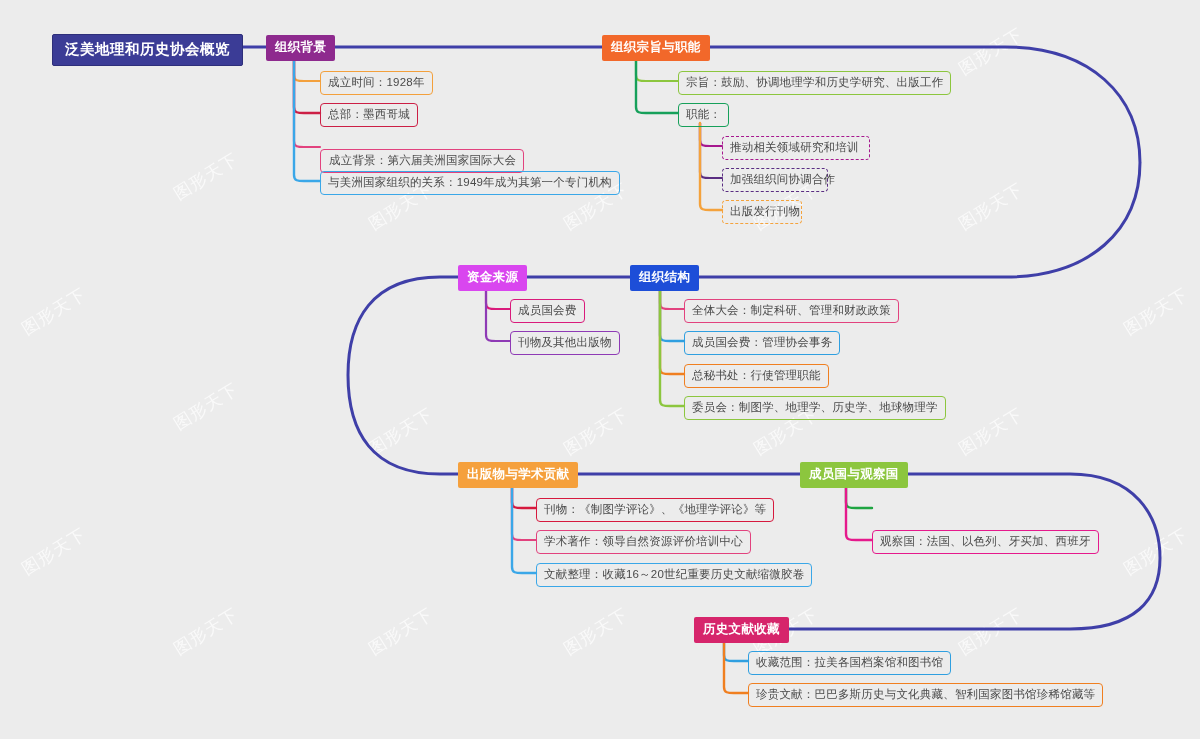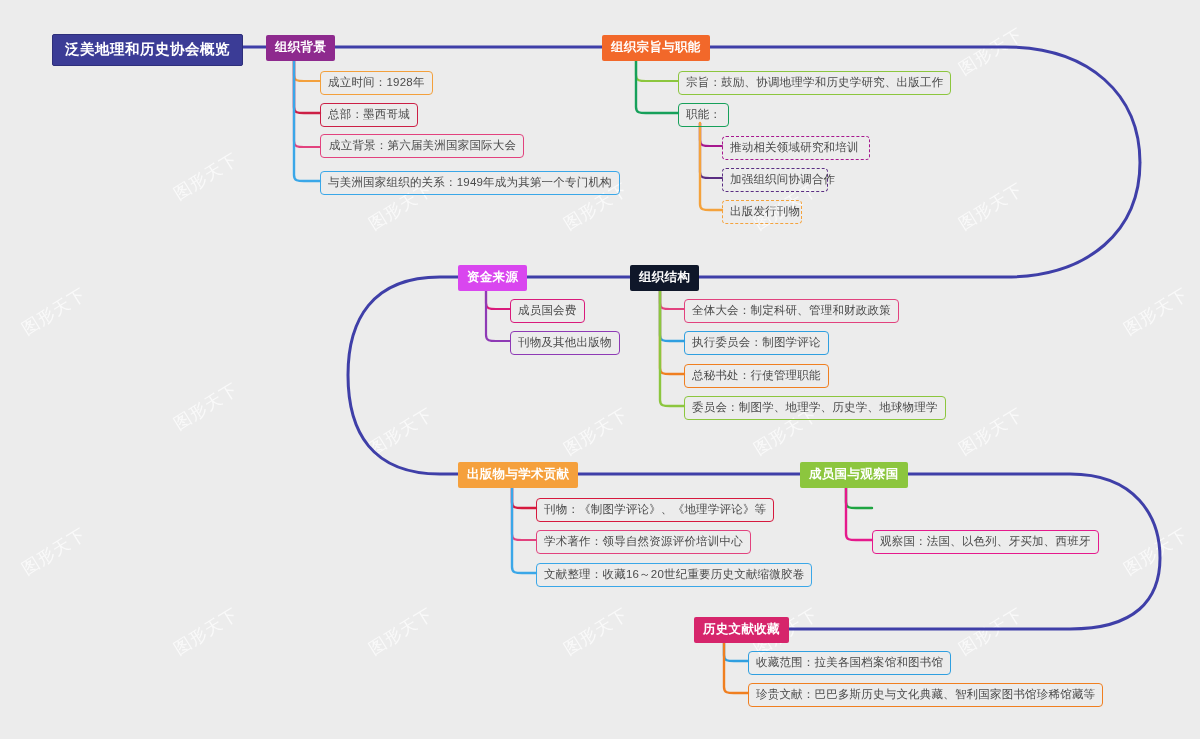--- a/index.html
+++ b/index.html
@@ -146,37 +146,37 @@
     </g>
   </svg>
 
   <div class="nodes">
 
     <div class="node root" style="left:52px;top:34px;">泛美地理和历史协会概览</div>
 
     <div class="node branch" style="left:266px;top:35px;background:#8e2a8e;">组织背景</div>
     <div class="node leaf" style="left:320px;top:71px;border-color:#f3a03c;">成立时间：1928年</div>
     <div class="node leaf" style="left:320px;top:103px;border-color:#cc1f45;text-align:center;">总部：墨西哥城</div>
-    <div class="node leaf" style="left:320px;top:134px;border-color:#e2427e;padding-left:8px;">成立背景：第六届美洲国家国际大会</div>
+    <div class="node leaf" style="left:320px;top:149px;border-color:#e2427e;padding-left:8px;">成立背景：第六届美洲国家国际大会</div>
     <div class="node leaf" style="left:320px;top:171px;border-color:#3aa7e8;">与美洲国家组织的关系：1949年成为其第一个专门机构</div>
 
     <div class="node branch" style="left:602px;top:35px;background:#f2682a;">组织宗旨与职能</div>
     <div class="node leaf" style="left:678px;top:71px;border-color:#8cc63e;">宗旨：鼓励、协调地理学和历史学研究、出版工作</div>
     <div class="node leaf" style="left:678px;top:103px;border-color:#16a05a;">职能：</div>
     <div class="node leaf dashed" style="left:722px;top:136px;border-color:#a6178e;width:148px;">推动相关领域研究和培训</div>
     <div class="node leaf dashed" style="left:722px;top:168px;border-color:#5a2d82;width:106px;">加强组织间协调合作</div>
     <div class="node leaf dashed" style="left:722px;top:200px;border-color:#f4a23c;width:80px;">出版发行刊物</div>
 
     <div class="node branch" style="left:458px;top:265px;background:#d946ef;">资金来源</div>
     <div class="node leaf" style="left:510px;top:299px;border-color:#d91a7b;">成员国会费</div>
     <div class="node leaf" style="left:510px;top:331px;border-color:#8e3ab5;">刊物及其他出版物</div>
 
-    <div class="node branch" style="left:630px;top:265px;background:#0f172a;">组织结构</div>
+    <div class="node branch" style="left:630px;top:265px;background:#1d4ed8;">组织结构</div>
     <div class="node leaf" style="left:684px;top:299px;border-color:#e2427e;">全体大会：制定科研、管理和财政政策</div>
-    <div class="node leaf" style="left:684px;top:331px;border-color:#2f9fe0;">执行委员会：制图学评论</div>
+    <div class="node leaf" style="left:684px;top:331px;border-color:#2f9fe0;">成员国会费：管理协会事务</div>
     <div class="node leaf" style="left:684px;top:364px;border-color:#f07f20;">总秘书处：行使管理职能</div>
     <div class="node leaf" style="left:684px;top:396px;border-color:#8cc63e;">委员会：制图学、地理学、历史学、地球物理学</div>
 
     <div class="node branch" style="left:458px;top:462px;background:#f5a03c;text-align:right;">出版物与学术贡献</div>
     <div class="node leaf" style="left:536px;top:498px;border-color:#d6193e;">刊物：《制图学评论》、《地理学评论》等</div>
     <div class="node leaf" style="left:536px;top:530px;border-color:#e2427e;">学术著作：领导自然资源评价培训中心</div>
     <div class="node leaf" style="left:536px;top:563px;border-color:#3aa7e8;">文献整理：收藏16～20世纪重要历史文献缩微胶卷</div>
 
     <div class="node branch" style="left:800px;top:462px;background:#8cc63e;">成员国与观察国</div>
     <div class="node leaf" style="left:872px;top:530px;border-color:#e5198c;">观察国：法国、以色列、牙买加、西班牙</div>

